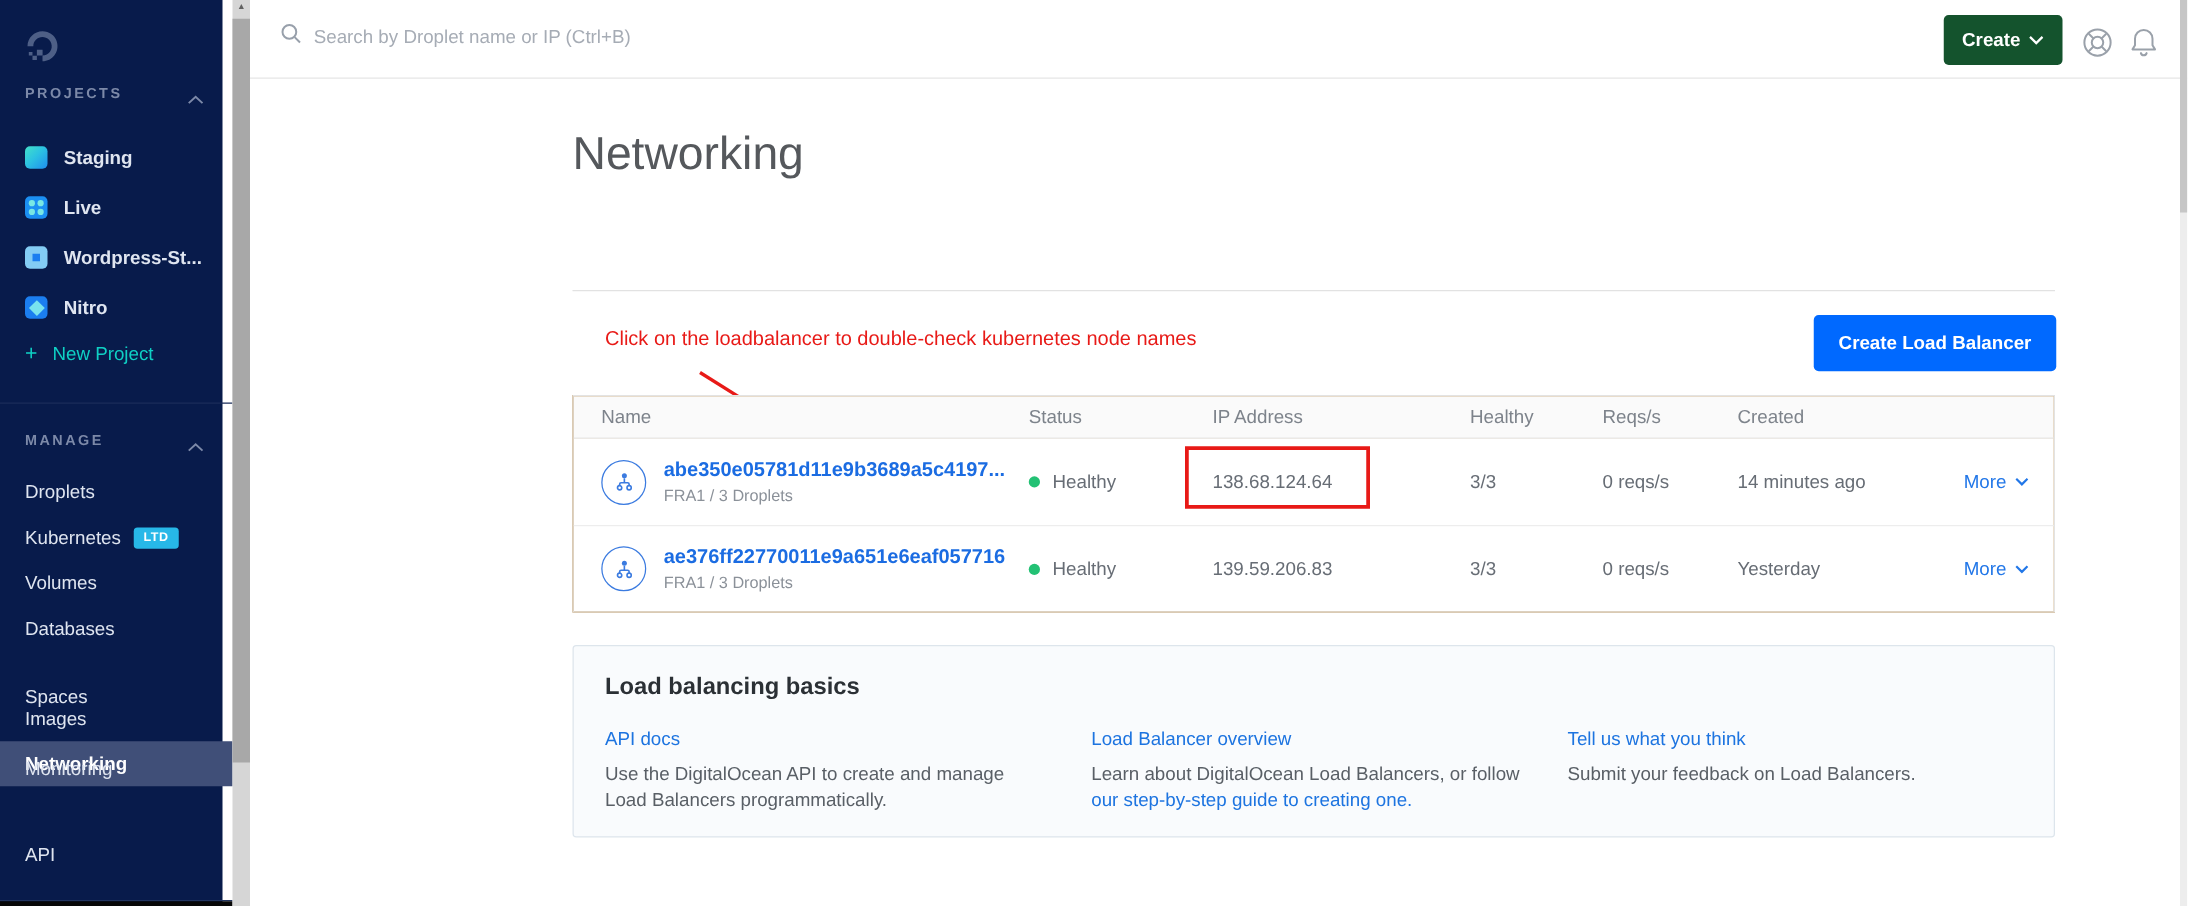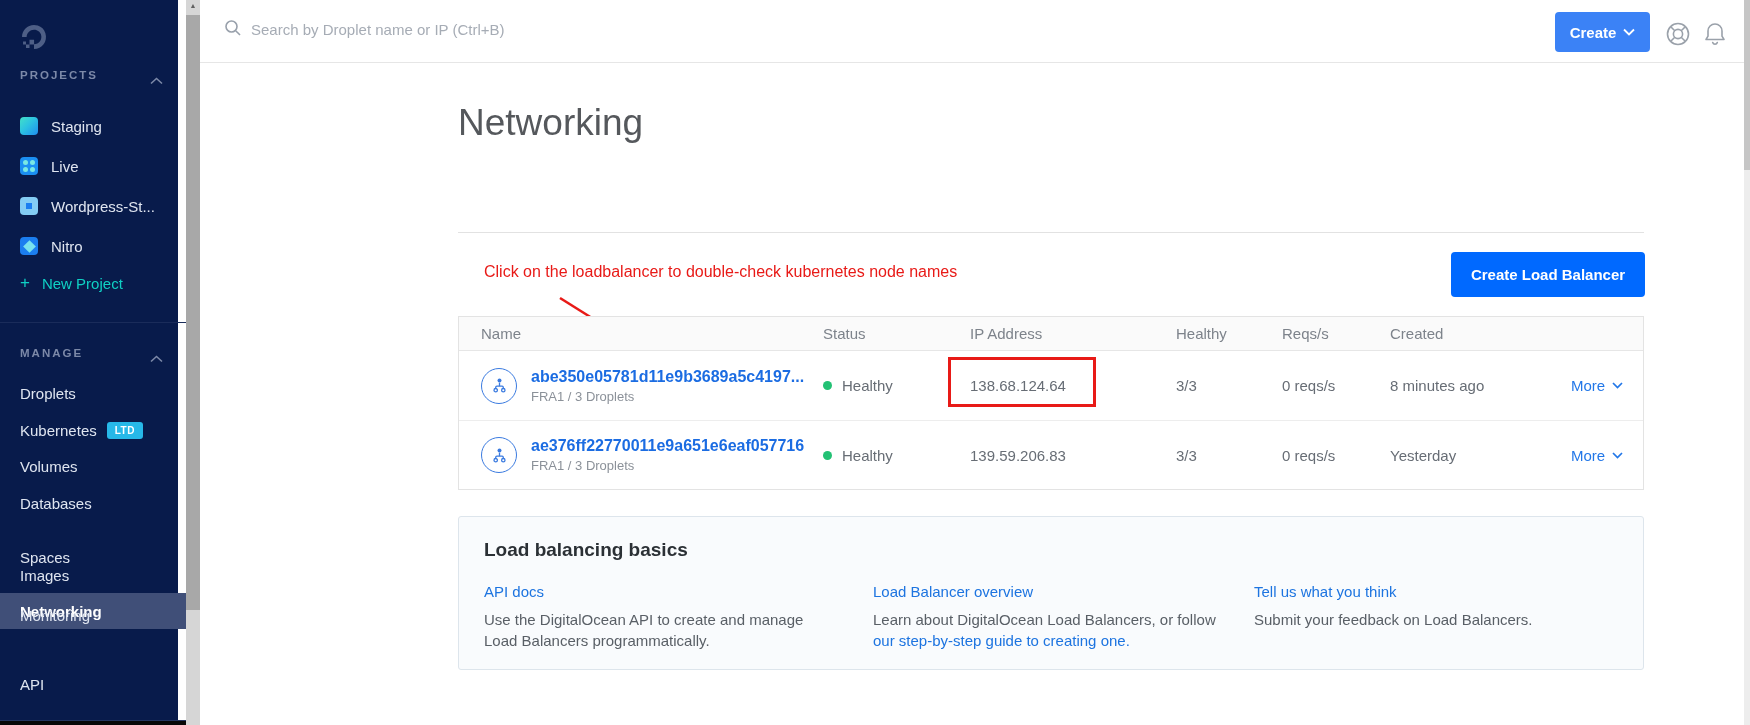--- a/index.html
+++ b/index.html
@@ -5,21 +5,21 @@
   * { margin:0; padding:0; box-sizing:border-box; }
   html,body { width:1750px; height:725px; }
   body { font-family:"Liberation Sans", sans-serif; background:#fff; overflow:hidden; }
   #app { position:relative; width:1750px; height:725px; overflow:hidden; background:#fff; }
 
   
   .sidebar { position:absolute; left:0; top:0; width:178px; height:725px; background:#081b4b; }
   .sidebar .logo { position:absolute; left:19px; top:22px; }
   .side-head { position:absolute; left:20px; font-size:11.5px; letter-spacing:2px; color:#7c89a8; font-weight:700; }
   .side-head-chev { position:absolute; left:150px; width:14px; height:10px; }
-  .proj-item { position:absolute; left:20px; height:26px; display:flex; align-items:center; gap:13px; color:#dfe5f0; font-size:15px; cursor:pointer; }
+  .proj-item { position:absolute; left:20px; height:26px; display:flex; align-items:center; gap:13px; color:#dfe5f0; font-size:15px; cursor:pointer;font-weight:bold; }
   .proj-ico { width:18px; height:18px; border-radius:4px; position:relative; flex:0 0 18px; }
   .ico-staging { background:linear-gradient(135deg,#43e0c8 0%,#2cc3e2 45%,#1f8ef0 100%); }
   .ico-live { background:#1b8ff2; }
   .ico-live i { position:absolute; width:5px; height:5px; border-radius:50%; background:#79e8e4; }
   .ico-live i:nth-child(1){left:3px;top:3px} .ico-live i:nth-child(2){right:3px;top:3px}
   .ico-live i:nth-child(3){left:3px;bottom:3px} .ico-live i:nth-child(4){right:3px;bottom:3px}
   .ico-wp { background:#83ccf4; }
   .ico-wp i { position:absolute; left:6px; top:6px; width:6px; height:6px; background:#1b7ef0; }
   .ico-nitro { background:#1b7ef0; }
   .ico-nitro i { position:absolute; left:4.5px; top:4.5px; width:9px; height:9px; background:#79e2ee; transform:rotate(45deg); }
@@ -35,21 +35,21 @@
   
   .side-scroll-track { position:absolute; left:186px; top:0; width:14px; height:725px; background:#d6d6d6; }
   .side-scroll-arrow { position:absolute; left:186px; top:2px; width:14px; text-align:center; font-size:7px; color:#606060; }
   .side-scroll-thumb { position:absolute; left:186px; top:15px; width:14px; height:595px; background:#a8a8a8; }
 
   
   .topbar { position:absolute; left:200px; top:0; width:1550px; height:63px; background:#fff; border-bottom:1px solid #e6e6e6; }
   .search-wrap { position:absolute; left:24px; top:0; height:59px; display:flex; align-items:center; gap:9px; }
   .search-input { border:none; outline:none; font-size:15px; width:420px; color:#4a4f55; font-family:"Liberation Sans",sans-serif; }
   .search-input::placeholder { color:#a6acb5; }
-  .create-btn { position:absolute; left:1355px; top:12px; width:95px; height:40px; background:#3b82f6; border:none; border-radius:4px; color:#fff; font-size:15px; font-weight:600; display:flex; align-items:center; justify-content:center; gap:7px; cursor:pointer; font-family:"Liberation Sans",sans-serif; }
+  .create-btn { position:absolute; left:1355px; top:12px; width:95px; height:40px; background:#14532d; border:none; border-radius:4px; color:#fff; font-size:15px; font-weight:600; display:flex; align-items:center; justify-content:center; gap:7px; cursor:pointer; font-family:"Liberation Sans",sans-serif; }
   .top-icon { position:absolute; top:21px; cursor:pointer; }
   .icon-support { left:1465px; }
   .icon-bell { left:1503px; }
 
   
   .page-scroll-track { position:absolute; right:0; top:0; width:6px; height:725px; background:#ededed; }
   .page-scroll-thumb { position:absolute; right:0; top:0; width:6px; height:170px; background:#c6c6c6; }
 
   
   .page-title { position:absolute; left:458px; top:102px; font-size:37px; font-weight:300; color:#55585c; }
@@ -263,21 +263,21 @@
           <div class="lb-meta">FRA1 / 3 Droplets</div>
         </div>
       </div>
       <div class="status-cell">
         <span class="dot"></span>
         <span>Healthy</span>
       </div>
       <div class="val-cell">138.68.124.64</div>
       <div class="val-cell">3/3</div>
       <div class="val-cell">0 reqs/s</div>
-      <div class="val-cell">8 minutes ago</div>
+      <div class="val-cell">14 minutes ago</div>
       <div class="more-cell">
         <span>More</span>
         <svg width="11" height="7" viewBox="0 0 11 7">
             <polyline points="1,1 5.5,5.5 10,1" fill="none" stroke="#2277e8" stroke-width="1.7"></polyline>
           </svg>
       </div>
     </div>
 
     <div class="lb-grid lb-row">
       <div class="name-cell">

